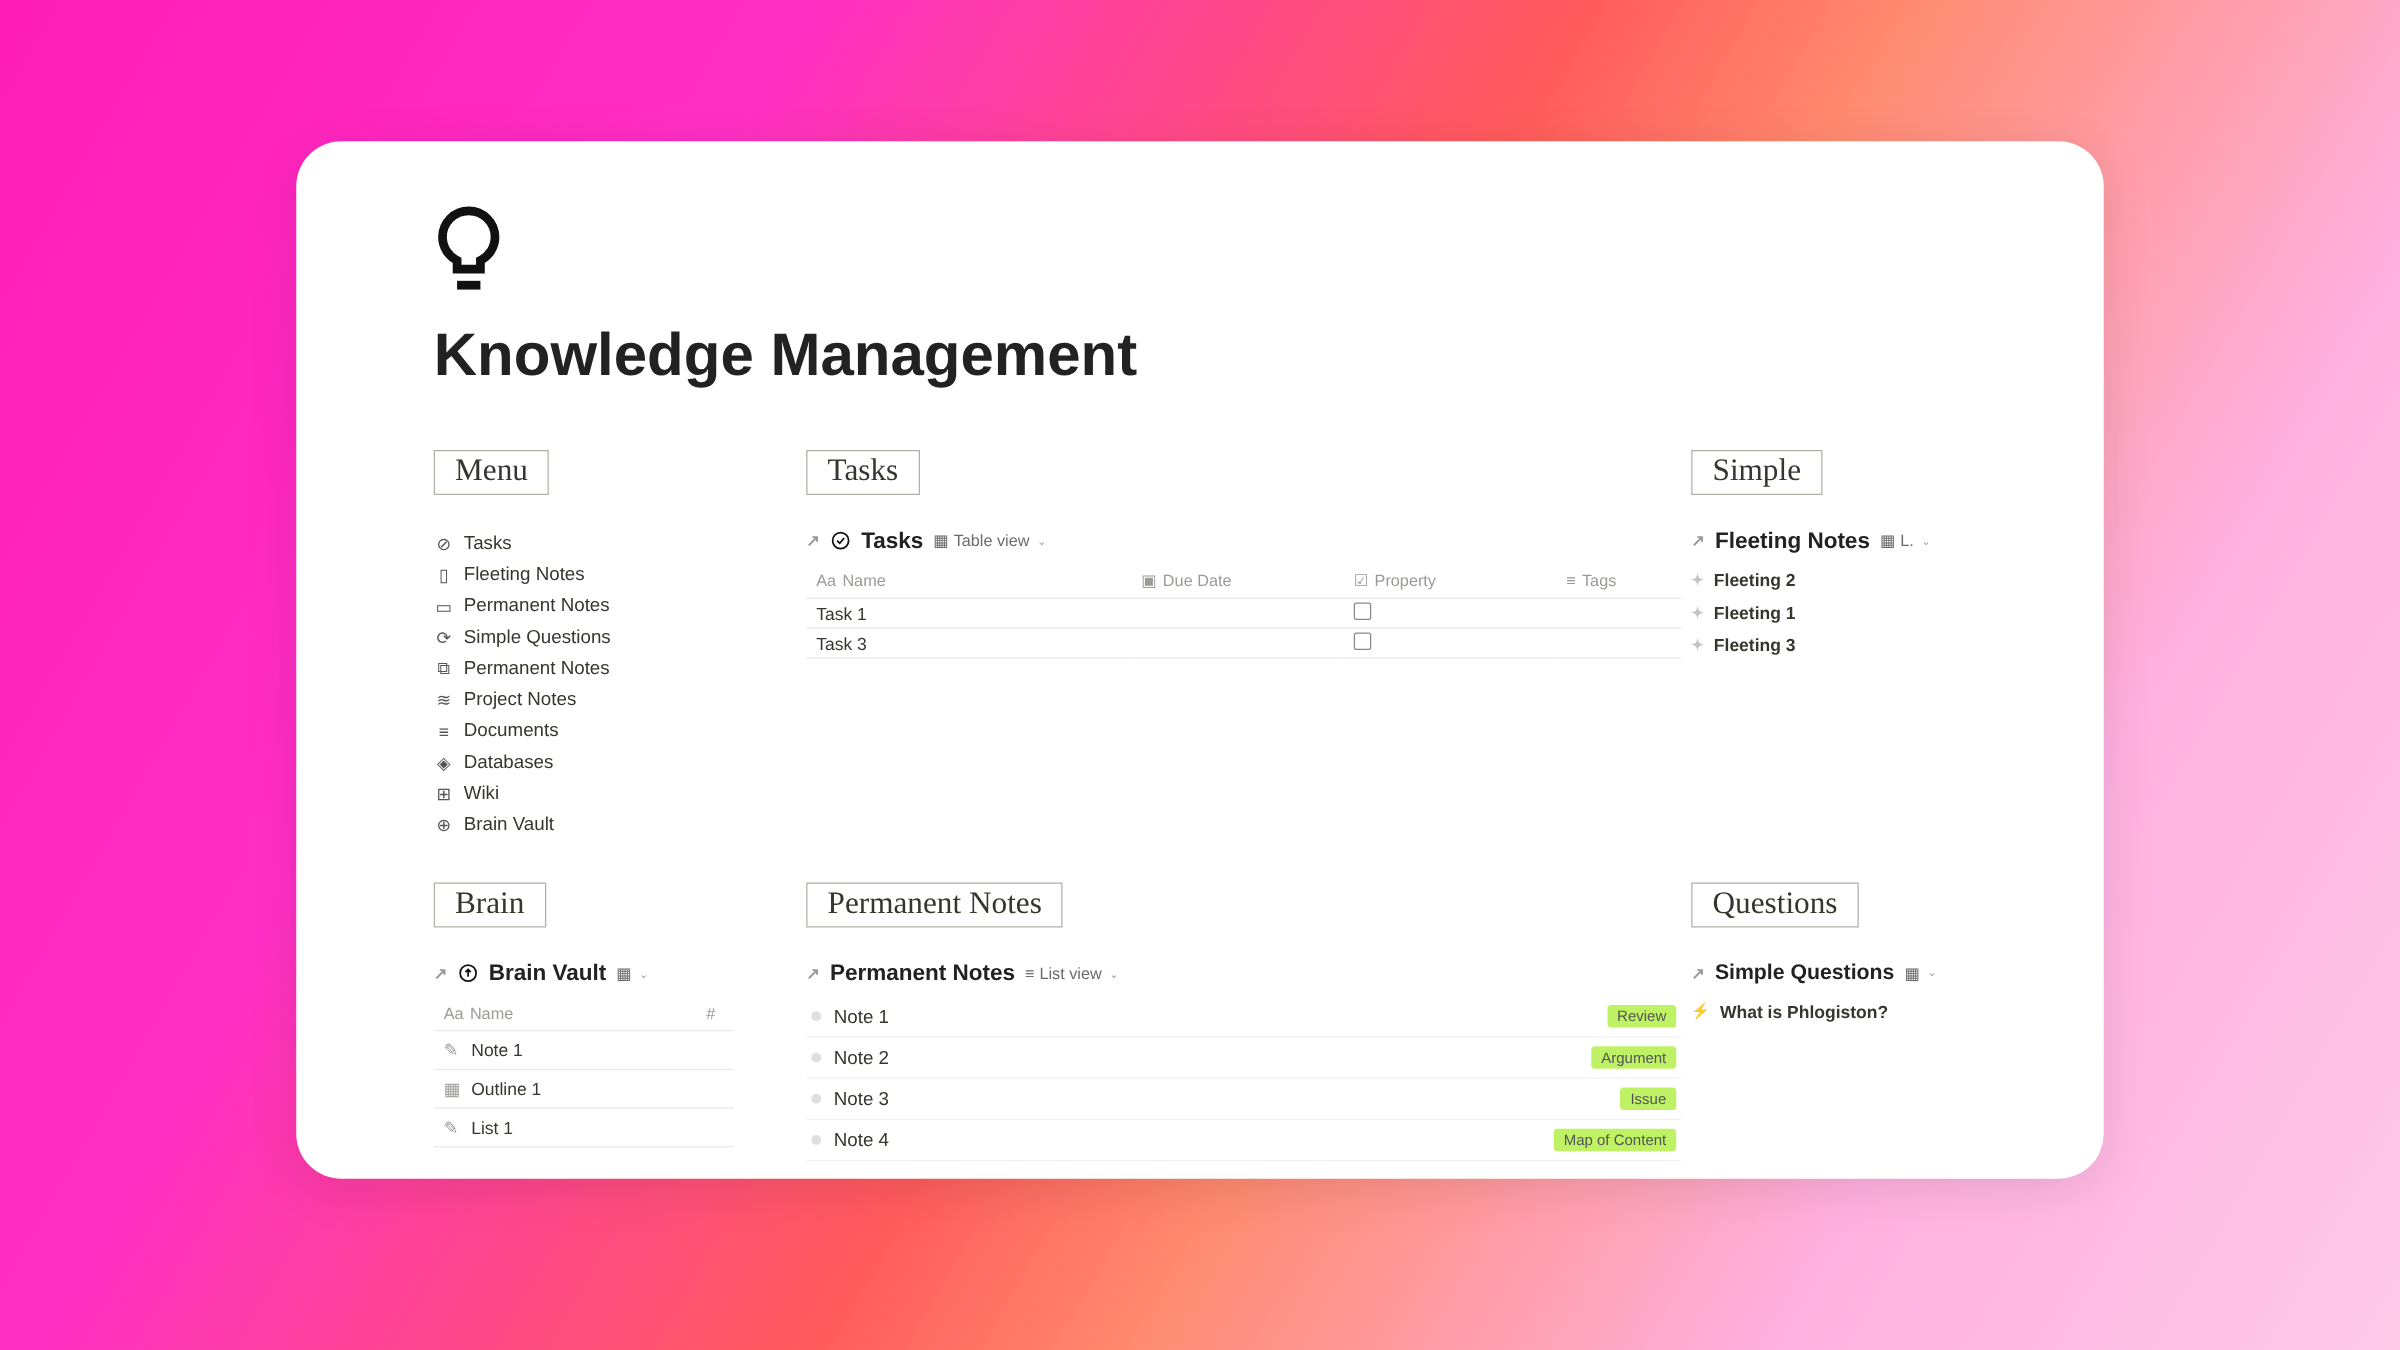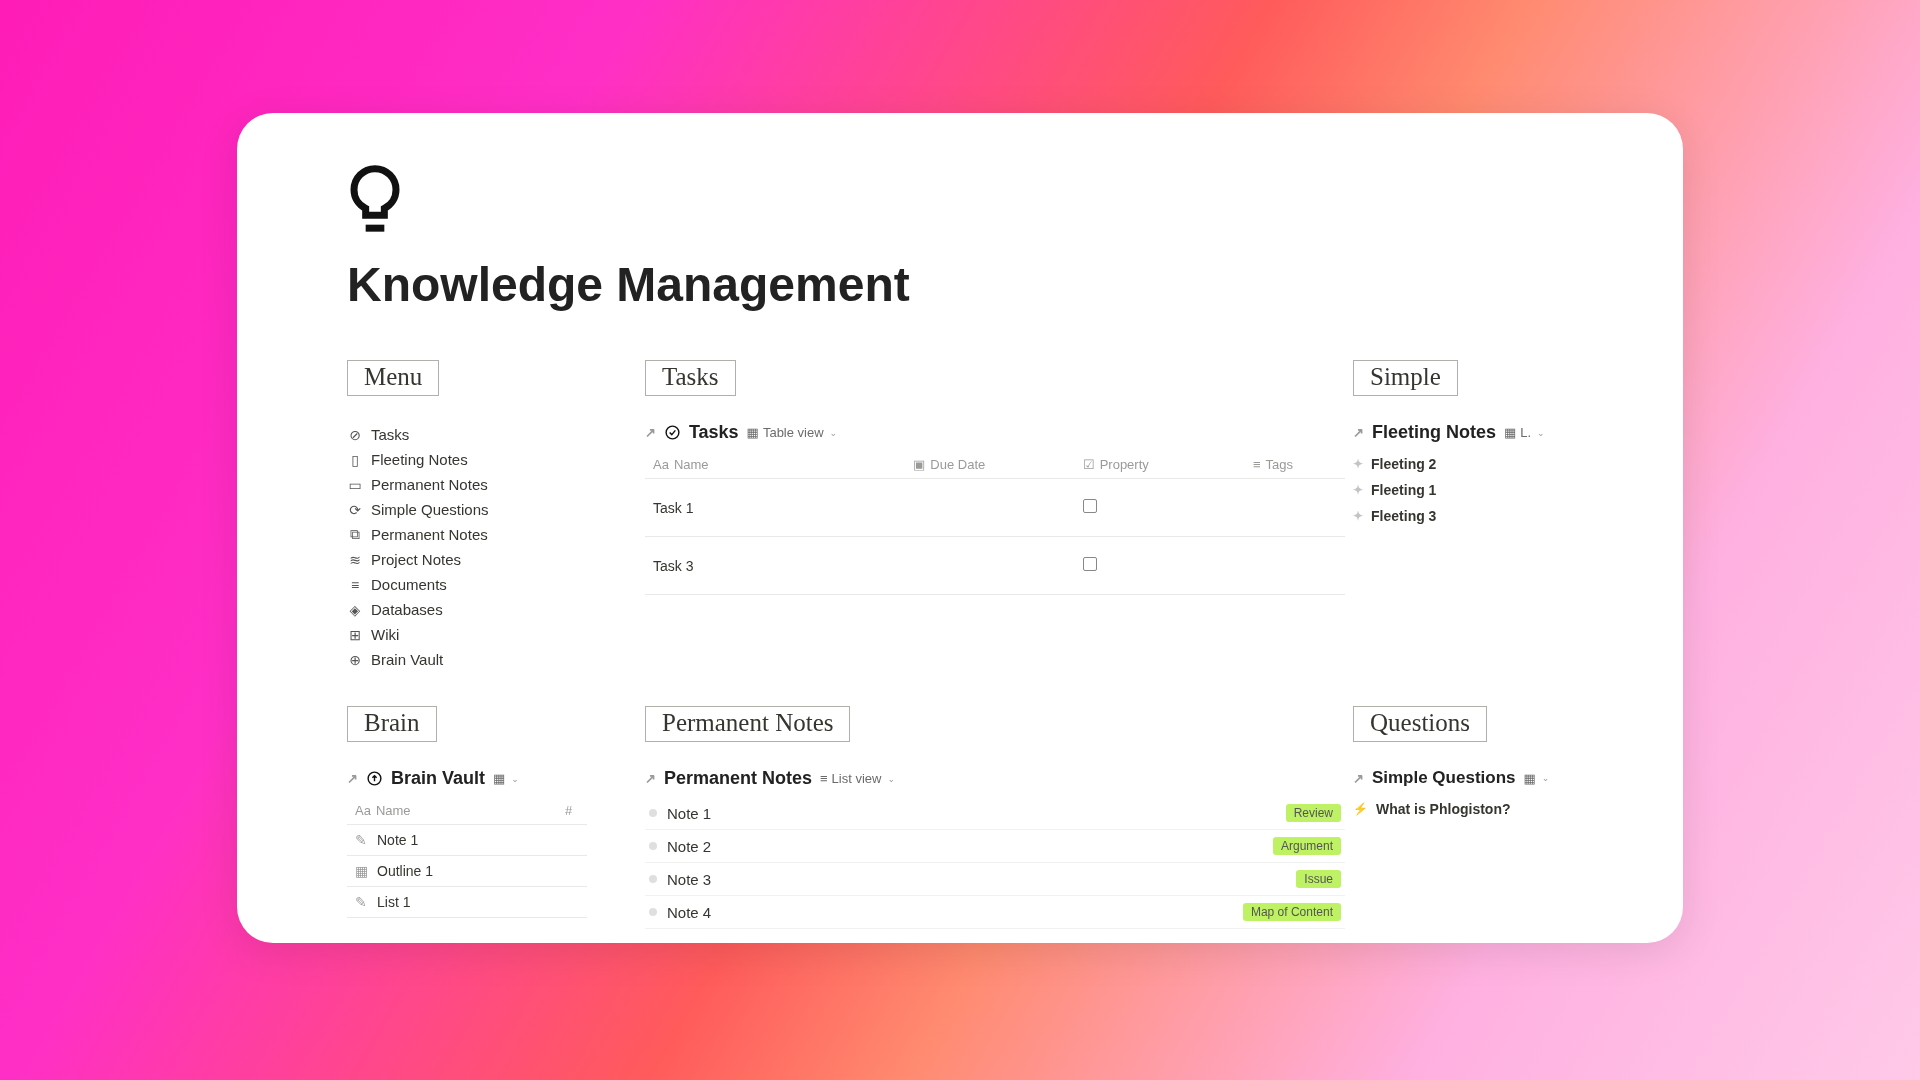--- a/index.html
+++ b/index.html
@@ -10,21 +10,21 @@
 .grid{display:grid;grid-template-columns:290px 1fr 220px;column-gap:8px;row-gap:34px}
 .block-heading{display:inline-block;border:1.5px solid #b0b0a8;padding:2px 16px 4px;font-family:Georgia,'Times New Roman',serif;font-size:25px;color:#37352f;margin-bottom:26px}
 .menu-list{list-style:none}
 .menu-list li{display:flex;align-items:center;gap:8px;font-size:15px;color:#37352f;padding:4px 0;cursor:pointer}
 .menu-list li .mi{width:16px;height:16px;display:inline-flex;align-items:center;justify-content:center;color:#555;font-size:14px}
 .link-row{display:flex;align-items:center;gap:8px;margin-bottom:8px}
 .link-title{font-size:18px;font-weight:700;color:#222}
 .view-sel{display:inline-flex;align-items:center;gap:4px;font-size:13px;color:#6b6b6b;cursor:pointer}
 .tbl{width:100%;border-collapse:collapse;font-size:14px}
 .tbl th{border-bottom:1px solid #e9e9e7;font-weight:400;color:#9b9a97;text-align:left;padding:6px 8px;font-size:13px}
-.tbl td{border-bottom:1px solid #e9e9e7;padding:20px 8px;color:#37352f}
+.tbl td{border-bottom:1px solid #e9e9e7;padding:3px 8px;color:#37352f}
 .hdr-ic{display:inline-flex;align-items:flex-end;gap:5px}
 .chk{width:14px;height:14px;border:1.5px solid #888;border-radius:2px;display:inline-block}
 .list-db-hdr{display:flex;border-bottom:1px solid #e9e9e7}
 .list-db-hdr .col{padding:6px 8px;font-size:13px;color:#9b9a97}
 .list-db-hdr .col:first-child{flex:1}
 .list-db-row{display:flex;align-items:center;border-bottom:1px solid #e9e9e7;padding:7px 8px;font-size:14px;cursor:pointer}
 .list-db-row .ri{width:16px;opacity:.5;margin-right:6px}
 .inbox-list{list-style:none;margin-top:6px}
 .inbox-list li{display:flex;align-items:center;gap:8px;font-size:14px;font-weight:600;padding:5px 0;cursor:pointer}
 .sparkle{color:#c4c4c4;font-size:12px}

